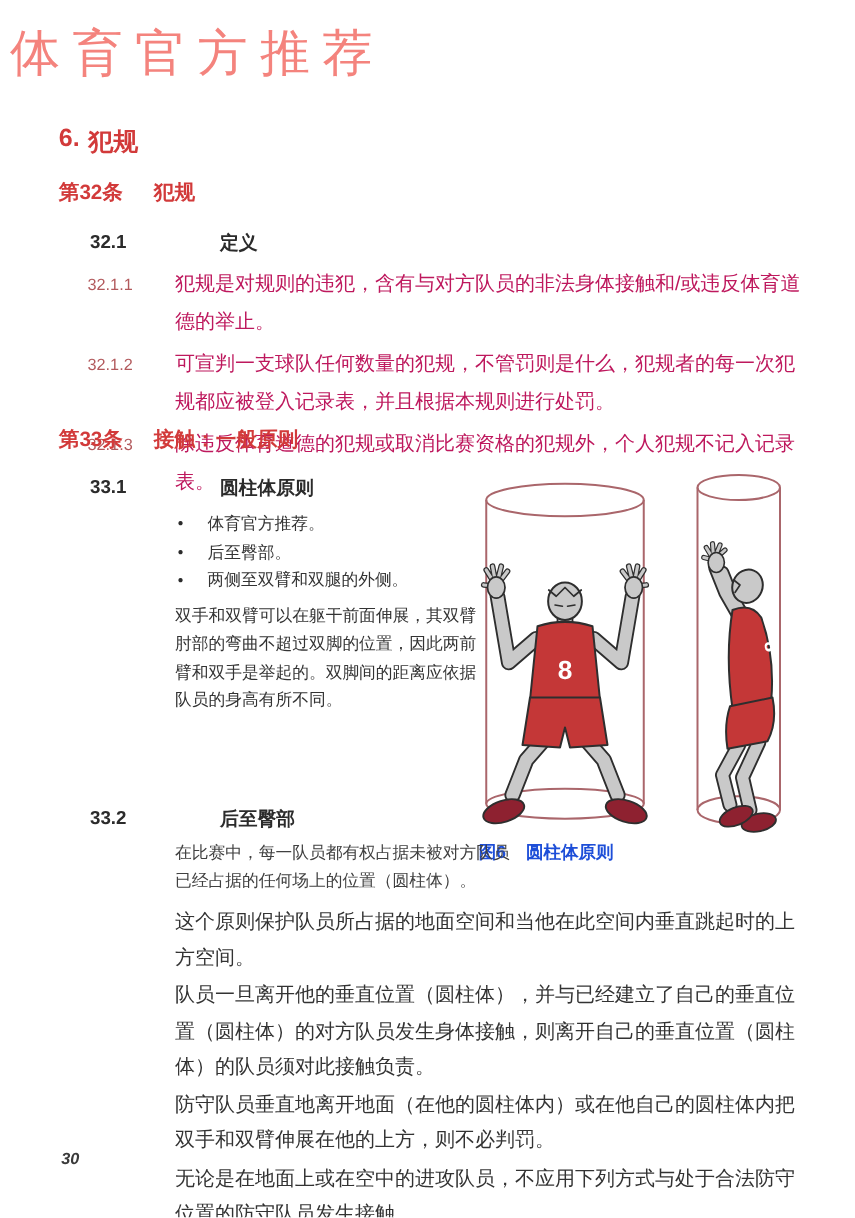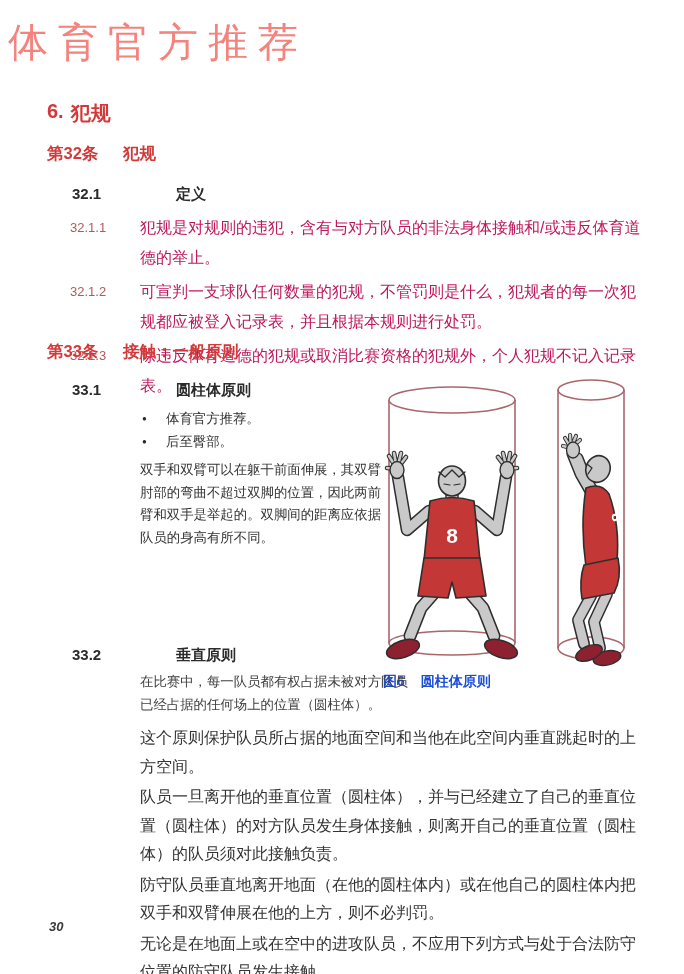--- a/index.html
+++ b/index.html
@@ -114,20 +114,21 @@
 
   <div class="section-header" id="s331-header">
     <span class="num">33.1</span>
     <span>圆柱体原则</span>
   </div>
 
   <div class="narrow-331">
     <ul>
       <li>体育官方推荐。</li>
       <li>后至臀部。</li>
+      <li>两侧至双臂和双腿的外侧。</li>
     </ul>
     <p>双手和双臂可以在躯干前面伸展，其双臂肘部的弯曲不超过双脚的位置，因此两前臂和双手是举起的。双脚间的距离应依据队员的身高有所不同。</p>
   </div>
 
   <div class="figure">
     <svg width="292" height="300" viewBox="0 0 292 300">
 
       <g fill="none" stroke="#aa666b" stroke-width="1.6">
         <ellipse cx="69" cy="273" rx="63" ry="12"></ellipse>
         <path d="M6,30 L6,273 M132,30 L132,273"></path>
@@ -196,21 +197,21 @@
       </g>
     </svg>
     <div class="figcaption">
       <span>图6</span>
       <span>圆柱体原则</span>
     </div>
   </div>
 
   <div class="section-header" id="s332-header">
     <span class="num">33.2</span>
-    <span>垂直原则</span>
+    <span>后至臀部</span>
   </div>
 
   <p class="s332-p1">在比赛中，每一队员都有权占据未被对方队员已经占据的任何场上的位置（圆柱体）。</p>
 
   <div class="wide">
     <p>这个原则保护队员所占据的地面空间和当他在此空间内垂直跳起时的上方空间。</p>
     <p>队员一旦离开他的垂直位置（圆柱体），并与已经建立了自己的垂直位置（圆柱体）的对方队员发生身体接触，则离开自己的垂直位置（圆柱体）的队员须对此接触负责。</p>
     <p>防守队员垂直地离开地面（在他的圆柱体内）或在他自己的圆柱体内把双手和双臂伸展在他的上方，则不必判罚。</p>
     <p>无论是在地面上或在空中的进攻队员，不应用下列方式与处于合法防守位置的防守队员发生接触。</p>
   </div>

